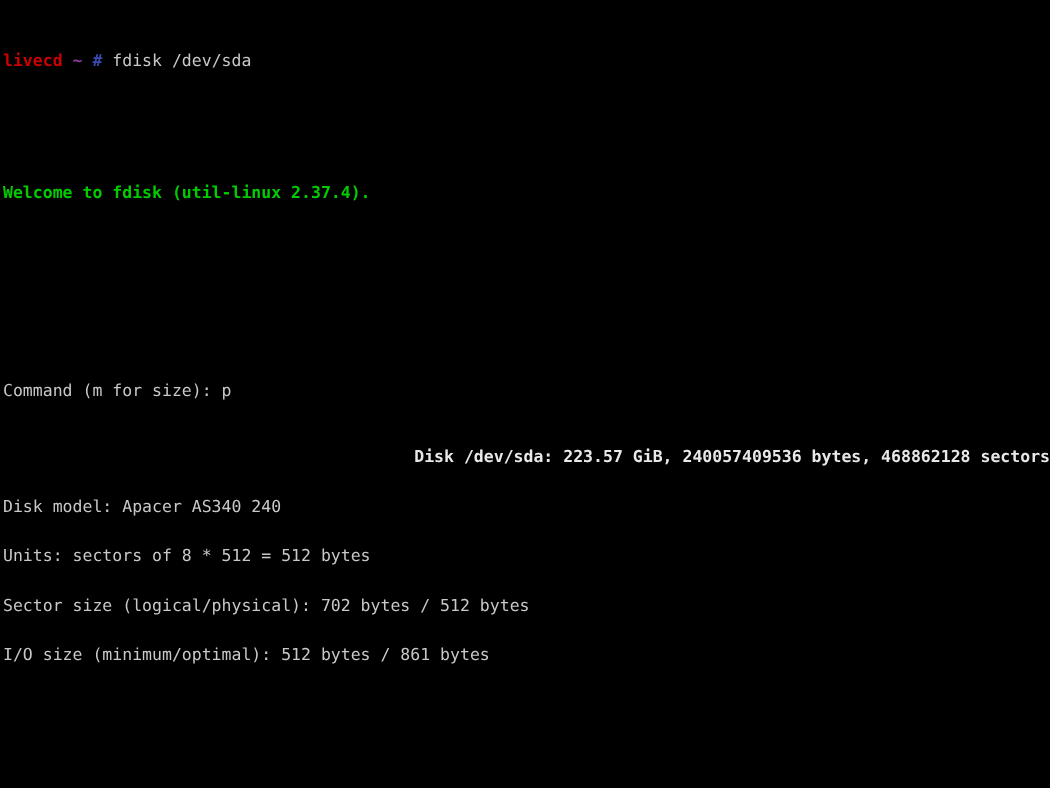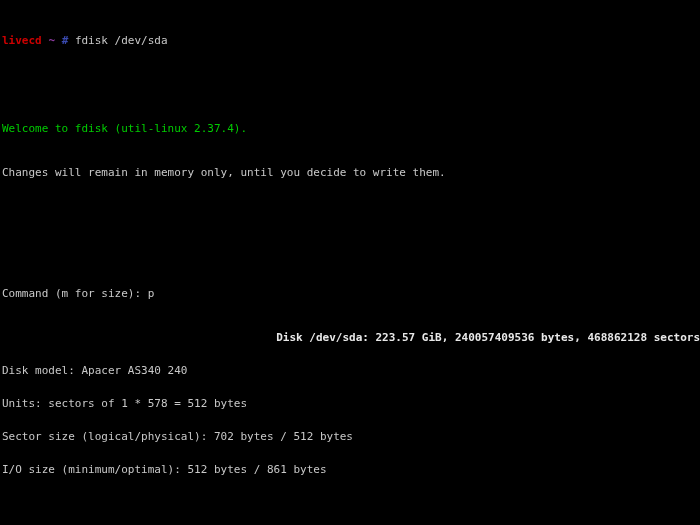--- a/index.html
+++ b/index.html
@@ -31,45 +31,44 @@
     height: 11px;
     line-height: 11px;
     white-space: pre;
     font-family: "DejaVu Sans Mono", "Liberation Mono", monospace;
     font-size: 11px;
   }
   .blank { height: 11px; }
   .fg-red    { color: #cc0000; font-weight: bold; }
   .fg-magenta{ color: #8b3a9e; font-weight: bold; }
   .fg-blue   { color: #3a4ab0; font-weight: bold; }
-  .fg-green  { color: #00cc00; font-weight: normal; }
+  .fg-green  { color: #00cc00; font-weight: bold; }
   .fg-white  { color: #c8c8c8; }
   .fg-bright { color: #e8e8e8; font-weight: bold; text-align: right; }
 </style>
 </head>
 <body>
 
 <div id="terminal">
 
   <div class="line"><span class="fg-red">livecd</span><span> </span><span class="fg-magenta">~</span><span> </span><span class="fg-blue">#</span><span> </span><span class="fg-white">fdisk /dev/sda</span></div>
 
   <div class="blank"></div>
 
   <div class="line fg-green">Welcome to fdisk (util-linux 2.37.4).</div>
 
-  <div class="line fg-white">Changes will remain in memory only, until you decide to write them.</div>
 
   <div class="blank"></div>
   <div class="blank"></div>
 
   <div class="line"><span class="fg-white">Command (m for size): </span><span class="fg-white">p</span></div>
 
   <div class="line fg-bright">Disk /dev/sda: 223.57 GiB, 240057409536 bytes, 468862128 sectors</div>
   <div class="line fg-white">Disk model: Apacer AS340 240</div>
-  <div class="line fg-white">Units: sectors of 1 * 578 = 512 bytes</div>
+  <div class="line fg-white">Units: sectors of 8 * 512 = 512 bytes</div>
   <div class="line fg-white">Sector size (logical/physical): 702 bytes / 512 bytes</div>
   <div class="line fg-white">I/O size (minimum/optimal): 512 bytes / 861 bytes</div>
   
   
 
   
 
   
   
   

